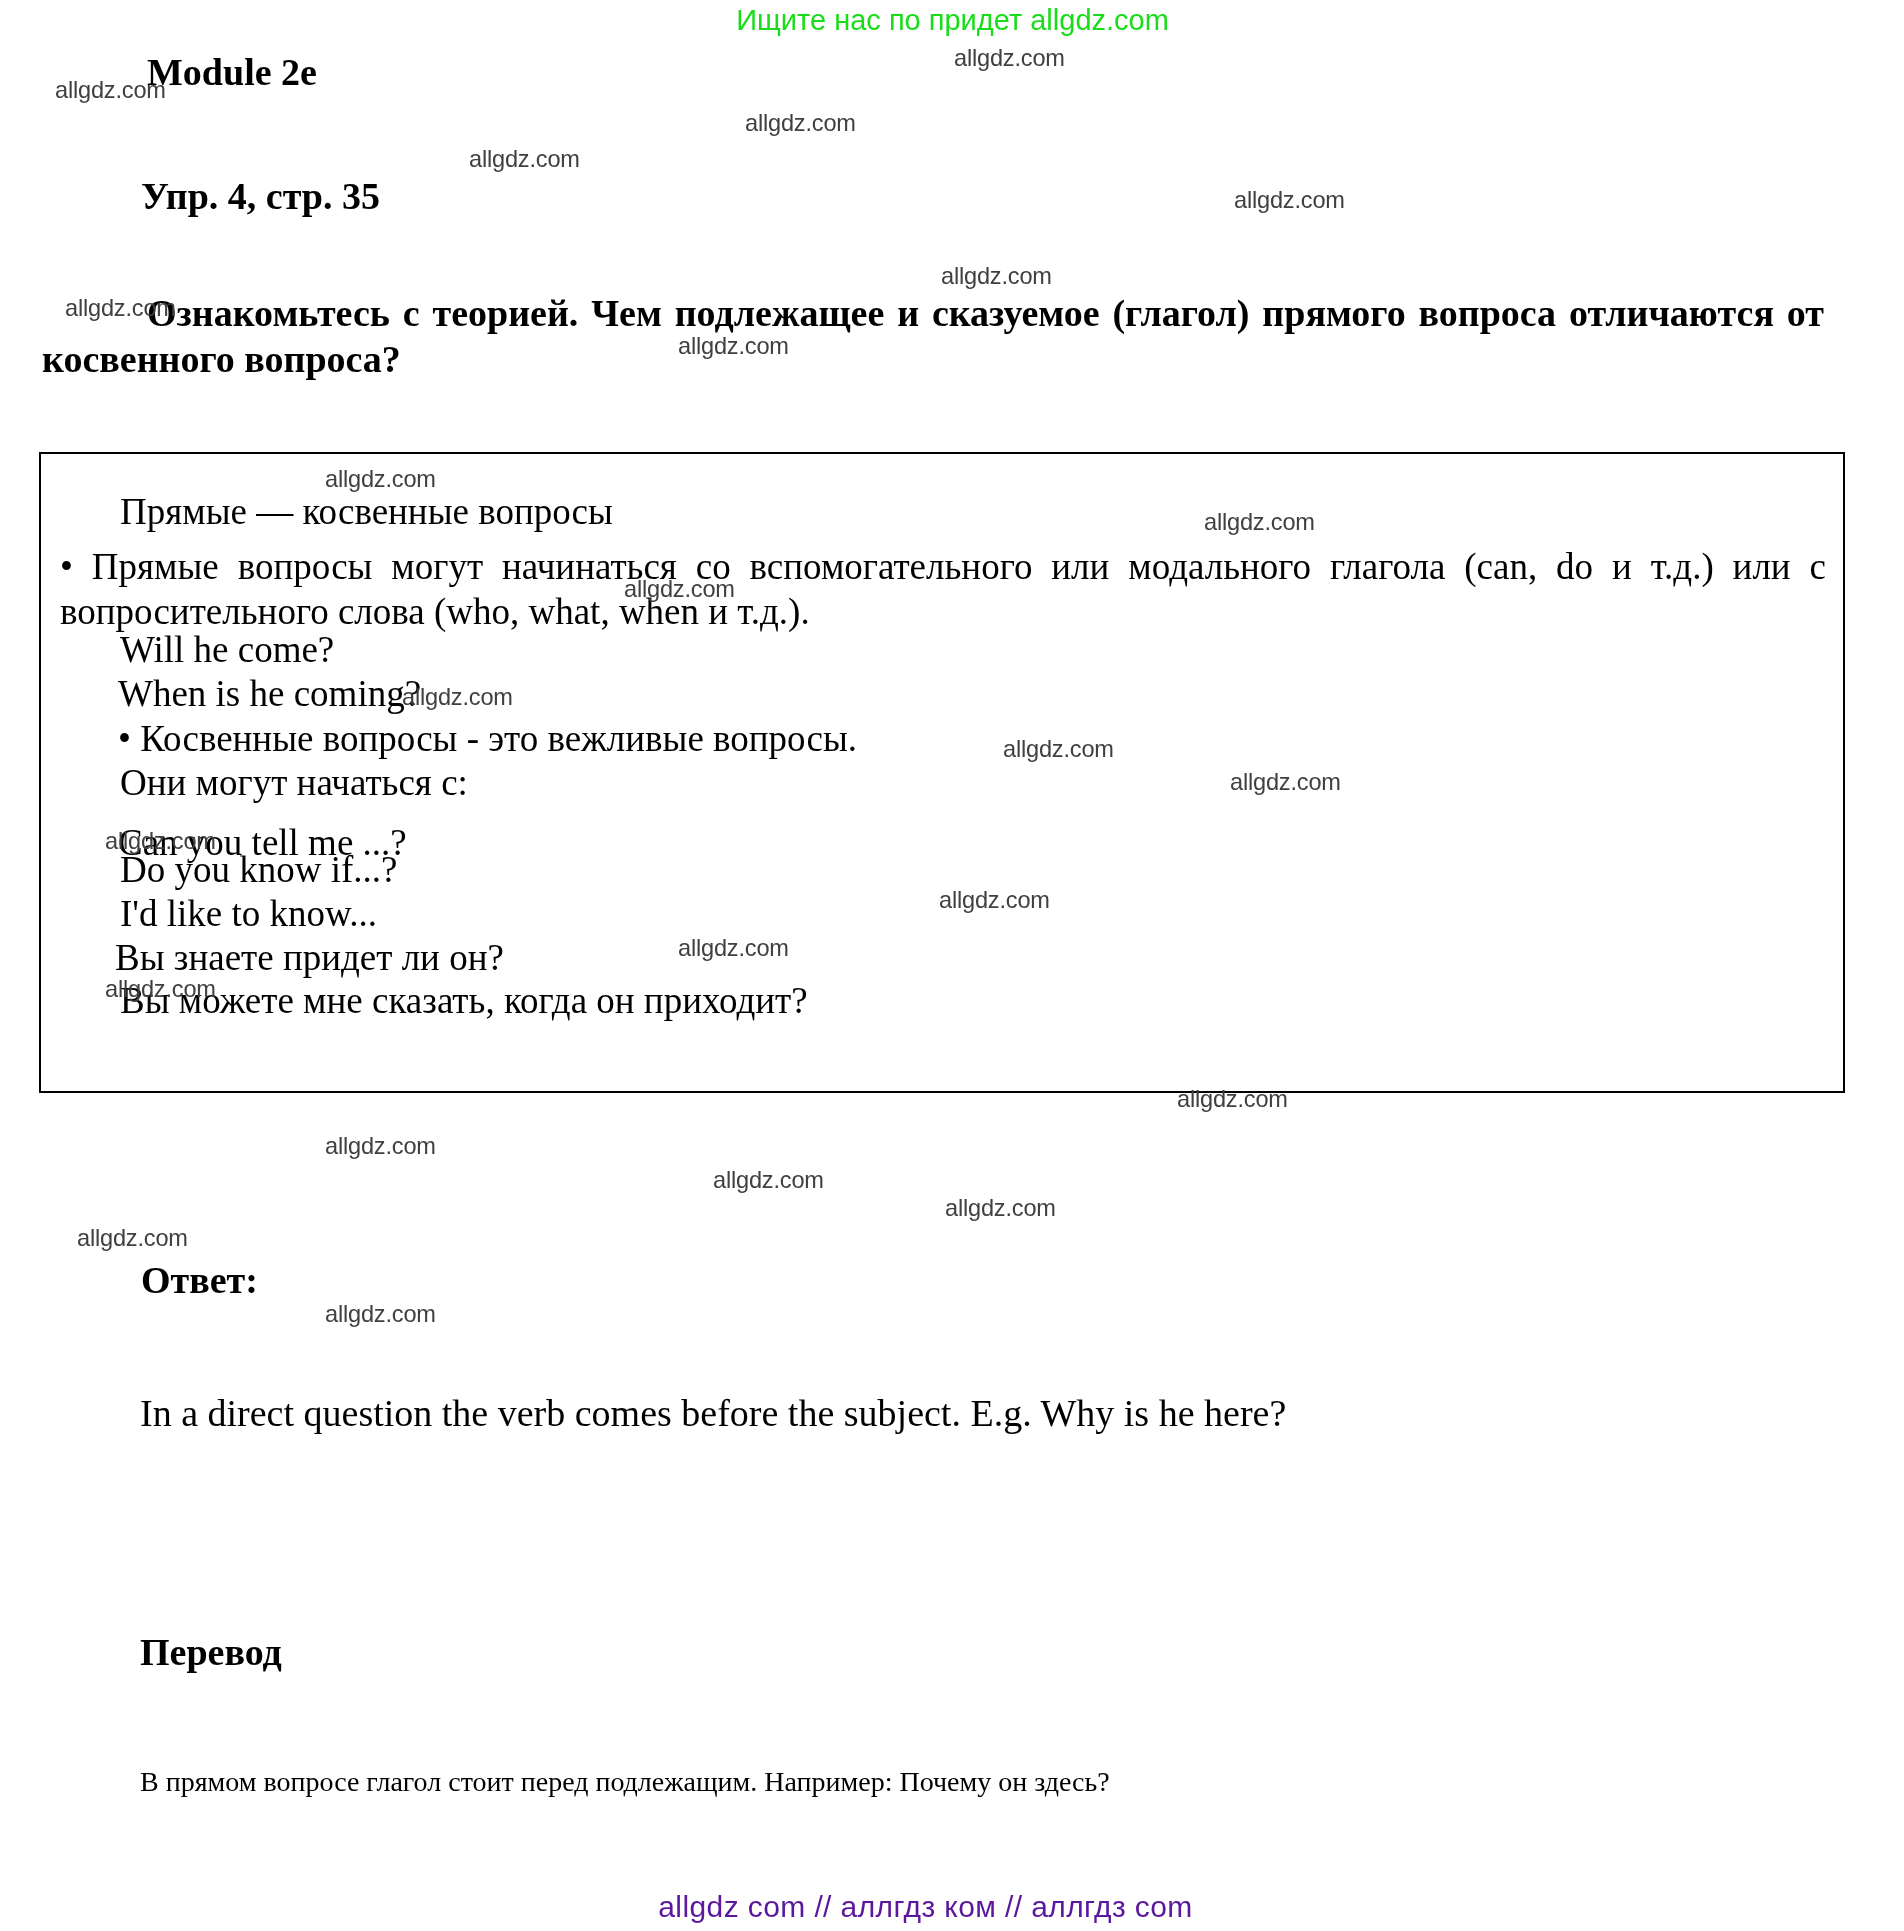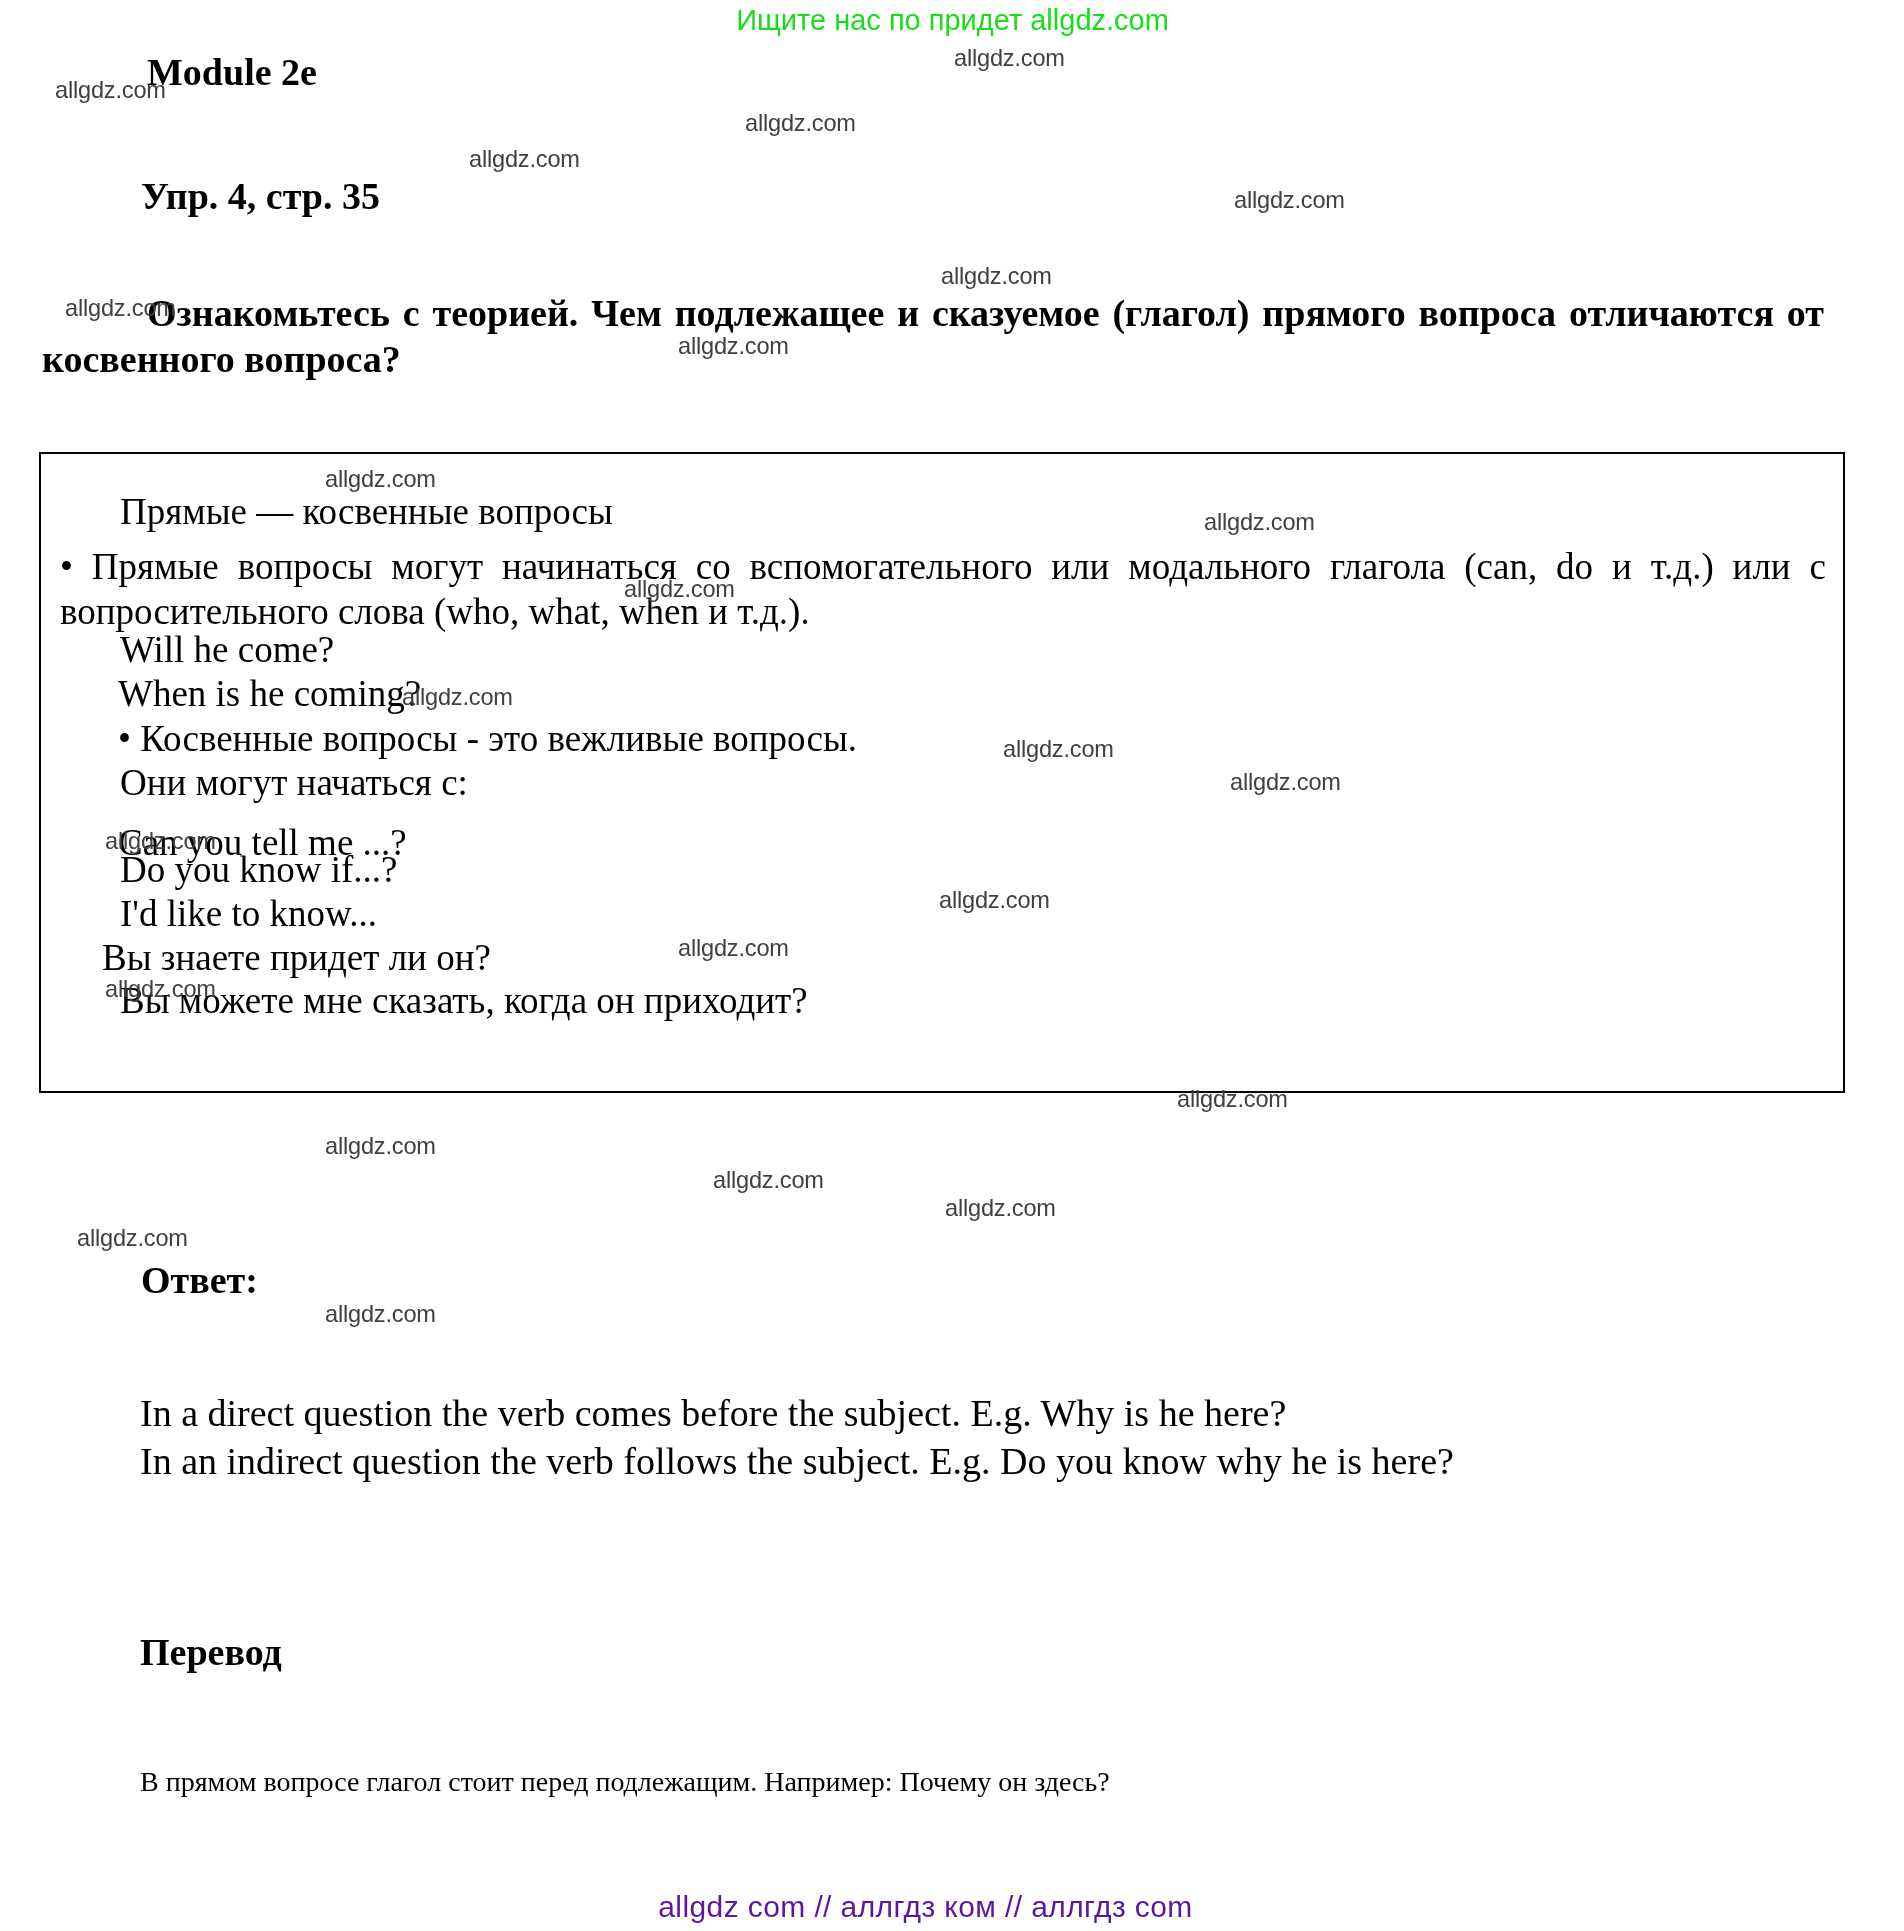--- a/index.html
+++ b/index.html
@@ -171,29 +171,28 @@
     <div class="theory-inner">
       <div class="tline" style="left:79px; top:39px;">Прямые — косвенные вопросы</div>
       <div class="tline wrap" style="left:19px; top:90px; width:1766px;">• Прямые вопросы могут начинаться со вспомогательного или модального глагола (can, do и т.д.) или с вопросительного слова (who, what, when и т.д.).</div>
       <div class="tline" style="left:79px; top:177px;">Will he come?</div>
       <div class="tline" style="left:77px; top:221px;">When is he coming?</div>
       <div class="tline" style="left:77px; top:266px;">• Косвенные вопросы - это вежливые вопросы.</div>
       <div class="tline" style="left:79px; top:310px;">Они могут начаться с:</div>
       <div class="tline" style="left:77px; top:354px;margin-top:16px;">Can you tell me ...?</div>
       <div class="tline" style="left:79px; top:397px;">Do you know if...?</div>
       <div class="tline" style="left:79px; top:441px;">I'd like to know...</div>
-      <div class="tline" style="left:61px; top:485px;text-align:center;">Вы знаете придет ли он?</div>
+      <div class="tline" style="left:74px; top:485px;text-align:center;">Вы знаете придет ли он?</div>
       <div class="tline" style="left:79px; top:528px;">Вы можете мне сказать, когда он приходит?</div>
     </div>
   </div>
 
   <div class="label-answer">Ответ:</div>
   <div class="answer-body">
     <p>In a direct question the verb comes before the subject. E.g. Why is he here?</p>
-    <p>In an indirect question the verb follows the subject. E.g. Do you know why he is here?</p>
   </div>
 
   <div class="label-translation">Перевод</div>
   <div class="translation-body">
     <p>В прямом вопросе глагол стоит перед подлежащим. Например: Почему он здесь?</p>
   </div>
 
 </div>
 
 <div id="watermark-layer">

